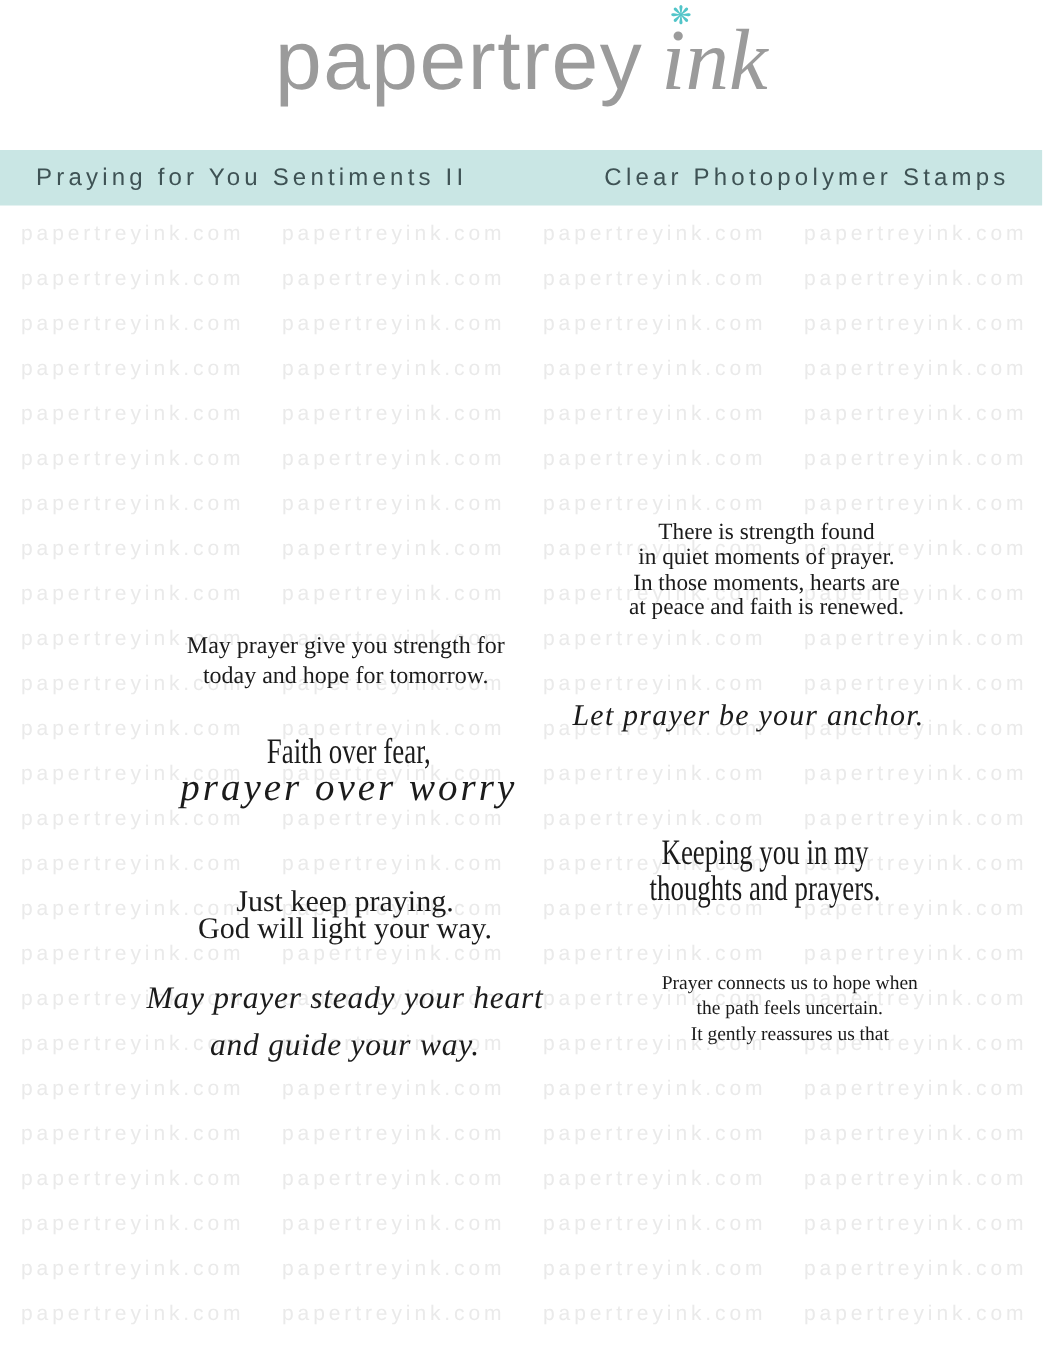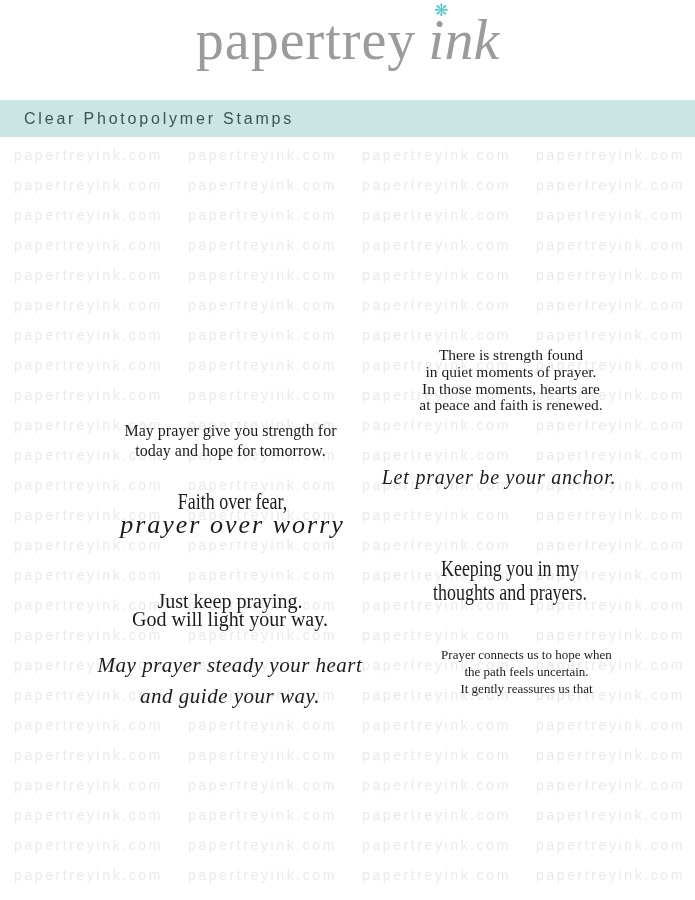--- a/index.html
+++ b/index.html
@@ -4,21 +4,21 @@
 <style>
   html,body { margin:0; padding:0; background:#ffffff; }
   .sheet {
     position:relative; width:695px; height:900px; background:#fff;
     overflow:hidden; font-family:"Liberation Sans", sans-serif;
   }
 
   
   .logo { position:absolute; top:6px; left:0; width:695px; height:92px;
           text-align:center; color:var(--logo_gray,#9b9b9b); white-space:nowrap; }
-  .logo-word1 { font-family:Liberation Serif, serif; font-size:56px; letter-spacing:1px; }
+  .logo-word1 { font-family:Liberation Sans, sans-serif; font-size:56px; letter-spacing:1px; }
   .logo-word2 { font-family:"Liberation Serif", serif; font-style:italic; font-size:58px;
                 margin-left:12px; position:relative; display:inline-block; }
   .logo-flower { position:absolute; left:6px; top:-6px; font-size:17px;
                  font-style:normal; color:var(--accent_teal,#52c5c9); }
 
   
   .banner {
     position:absolute; top:100px; left:0; width:695px; height:37px;
     background:var(--banner_bg,#c9e6e4); color:var(--banner_text,#3e5254);
     display:flex; align-items:center; justify-content:space-between;
@@ -64,20 +64,21 @@
 </head>
 <body>
 
 <div class="sheet">
 
   <div class="logo">
     <span class="logo-word1">papertrey</span><span class="logo-word2"><span class="logo-flower">❋</span><span>ink</span></span>
   </div>
 
   <div class="banner">
+    <span>Praying for You Sentiments II</span>
     <span>Clear Photopolymer Stamps</span>
   </div>
 
   <div id="watermarks">
       <span class="watermark" style="left: 14px; top: 147px;">papertreyink.com</span>
       <span class="watermark" style="left: 188px; top: 147px;">papertreyink.com</span>
       <span class="watermark" style="left: 362px; top: 147px;">papertreyink.com</span>
       <span class="watermark" style="left: 536px; top: 147px;">papertreyink.com</span>
       <span class="watermark" style="left: 14px; top: 177px;">papertreyink.com</span>
       <span class="watermark" style="left: 188px; top: 177px;">papertreyink.com</span>

